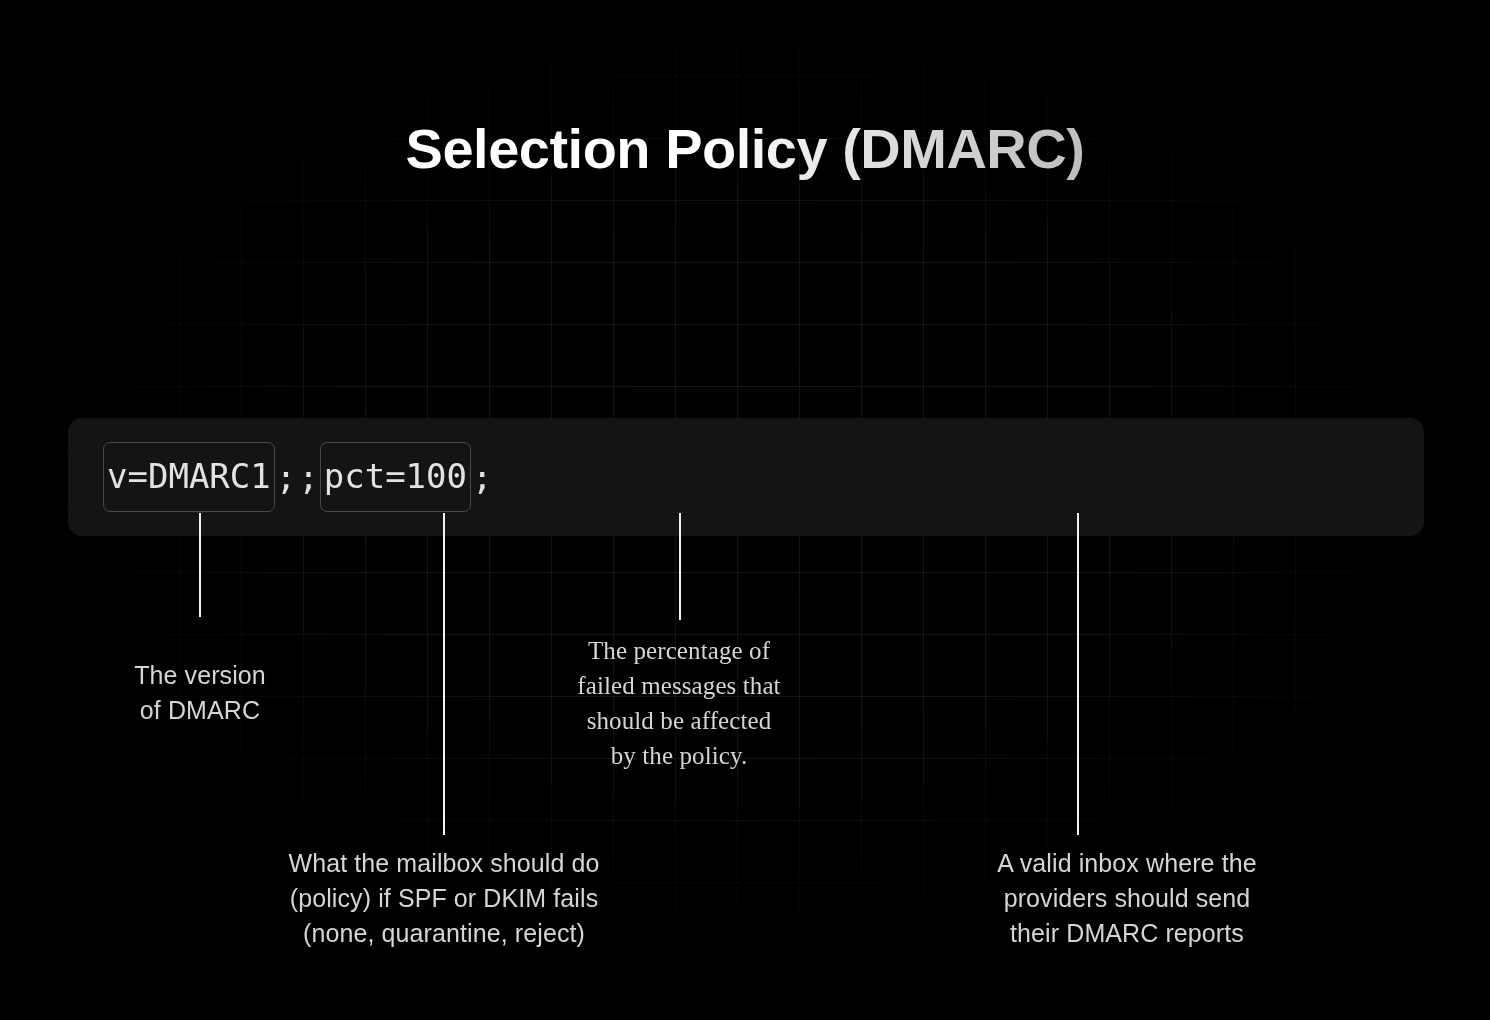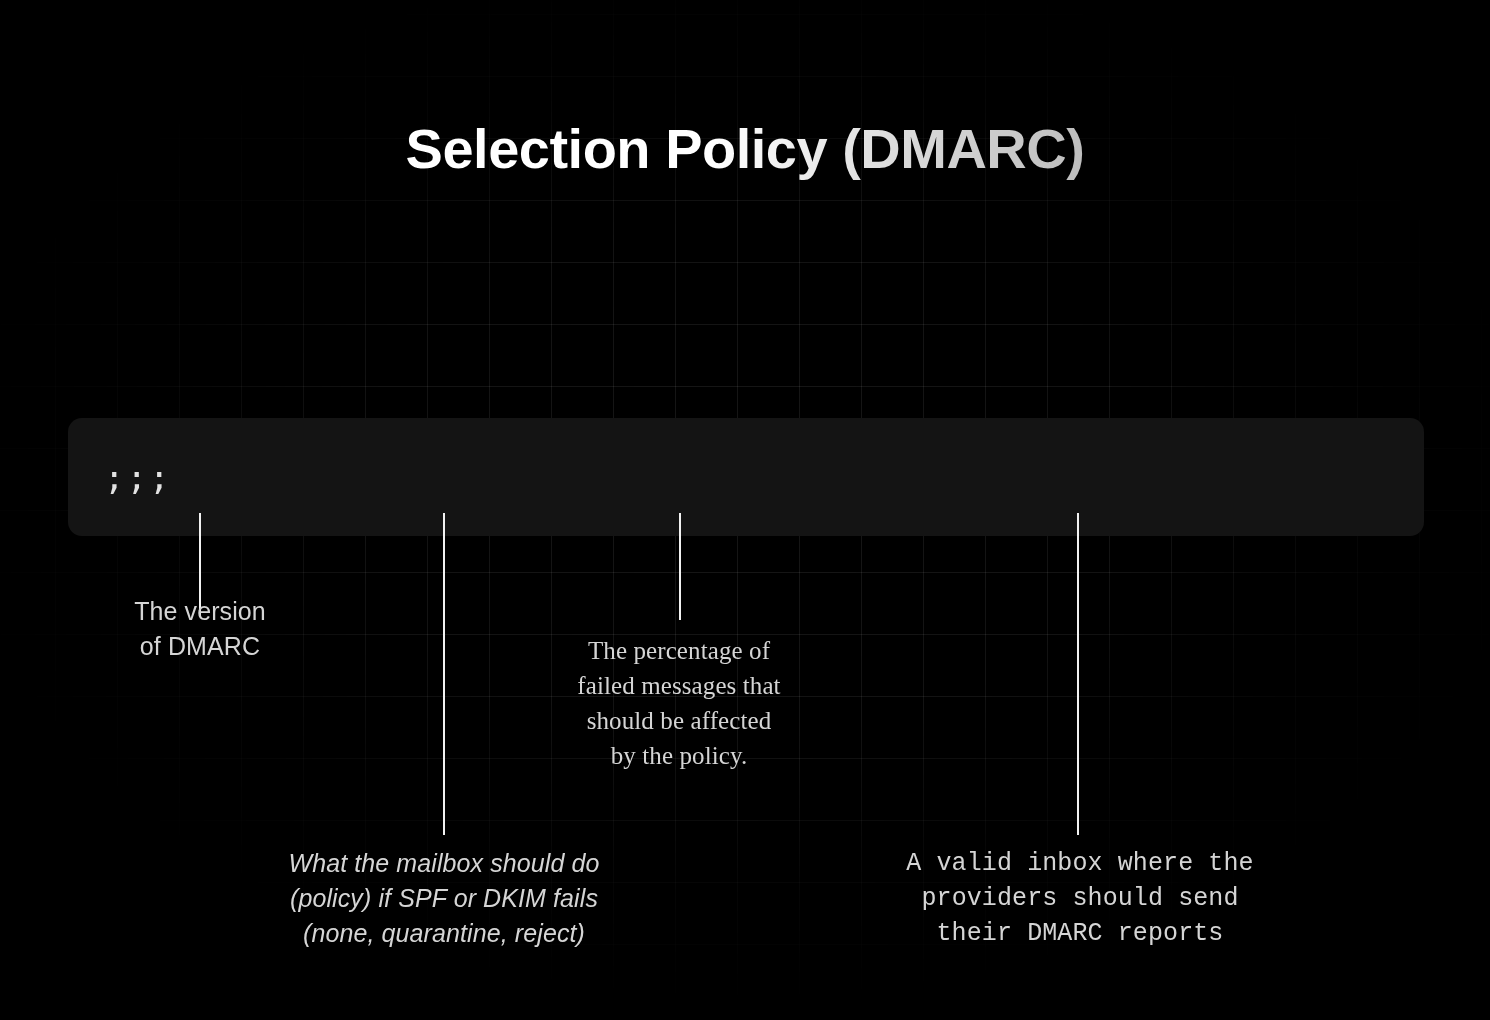--- a/index.html
+++ b/index.html
@@ -104,38 +104,40 @@
 </style>
 </head>
 <body>
 
 <div id="grid-layer"></div>
 
 <h1 id="title">Selection Policy (DMARC)</h1>
 
 <div id="record-panel">
   <div class="code-row">
+    <span class="tag-box">v=DMARC1</span>
     <span class="sep">;</span>
     <span class="sep">;</span>
+    <span class="tag-box">pct=100</span>
     <span class="sep">;</span>
   </div>
 </div>
 
 <div class="connector" style="left:199px;  top:513px; height:104px;"></div>
 <div class="connector" style="left:443px;  top:513px; height:322px;"></div>
 <div class="connector" style="left:679px;  top:513px; height:107px;"></div>
 <div class="connector" style="left:1077px; top:513px; height:322px;"></div>
 
-<div class="note" style="left:60px; top:594px; width:280px;">The version
+<div class="note" style="left:60px; top:658px; width:280px;">The version
 of DMARC</div>
 
-<div class="note" style="left:204px; top:846px; width:480px;font-style:italic;">What the mailbox should do
+<div class="note" style="left:204px; top:846px; width:480px;">What the mailbox should do
 (policy) if SPF or DKIM fails
 (none, quarantine, reject)</div>
 
 <div class="note" style="left:489px; top:633px; width:380px;font-family:Liberation Serif, serif;">The percentage of
 failed messages that
 should be affected
 by the policy.</div>
 
-<div class="note" style="left:870px; top:846px; width:420px;font-family:Liberation Mono, monospace;">A valid inbox where the
+<div class="note" style="left:917px; top:846px; width:420px;">A valid inbox where the
 providers should send
 their DMARC reports</div>
 
 </body></html>

